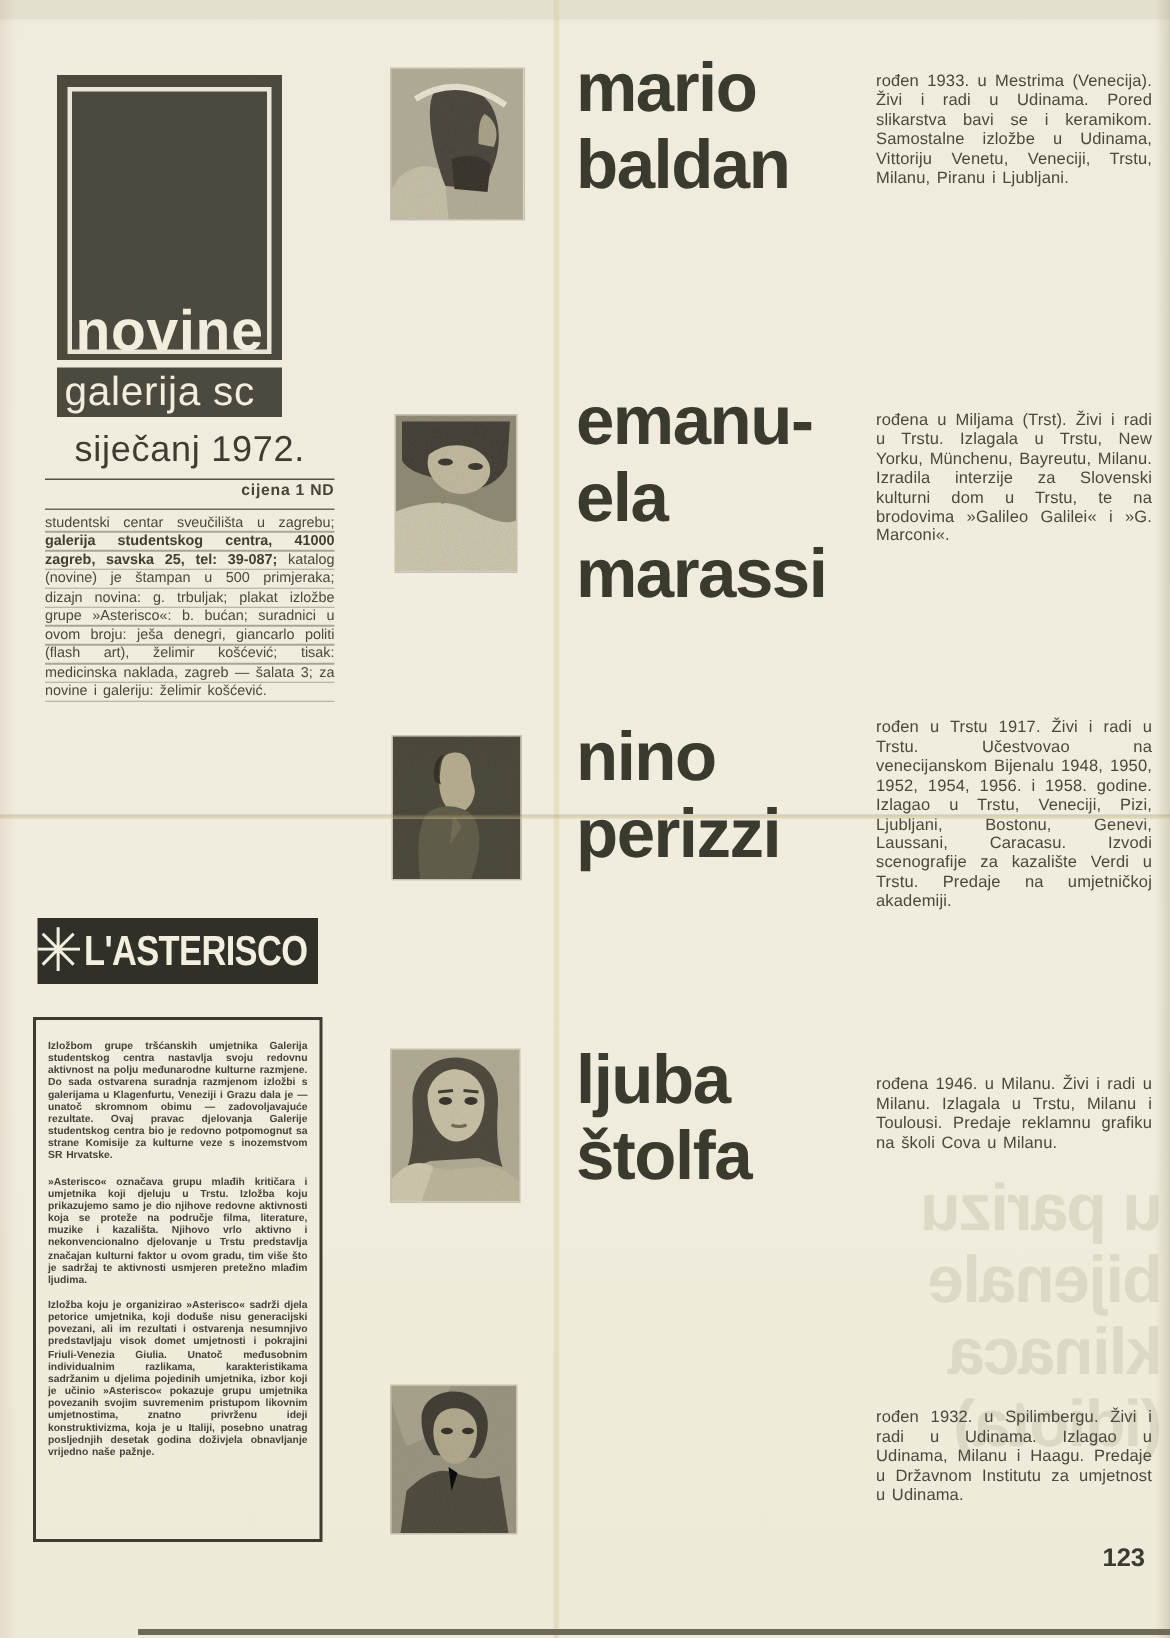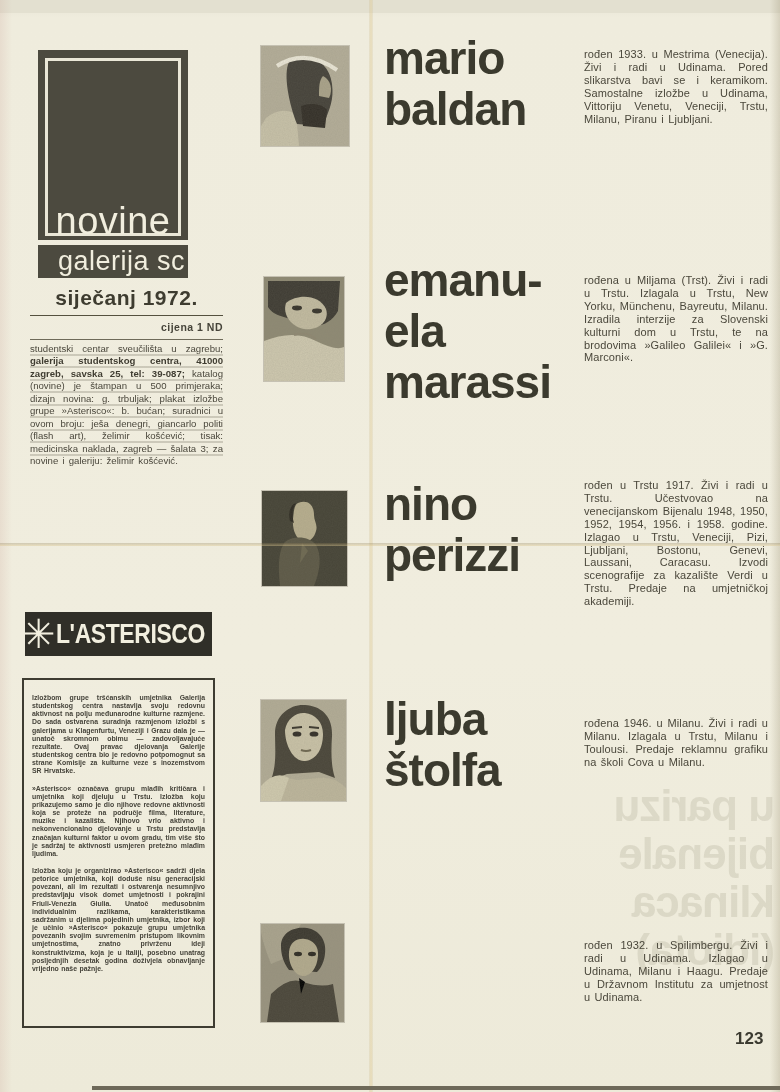--- a/index.html
+++ b/index.html
@@ -16,23 +16,23 @@
   .top-band{position:absolute;left:0;top:0;width:780px;height:13px;background:#e3e0d0;}
   .left-tint{position:absolute;left:0;top:0;width:12px;height:1092px;background:linear-gradient(90deg,rgba(196,150,140,.18),rgba(196,150,140,0));}
   .right-tint{position:absolute;right:0;top:0;width:10px;height:1092px;background:linear-gradient(270deg,rgba(150,140,110,.28),rgba(150,140,110,0));}
   .fold-v{position:absolute;left:369px;top:0;width:4px;height:1092px;background:linear-gradient(90deg,rgba(160,140,90,.12),rgba(226,205,150,.5),rgba(160,140,90,.10));z-index:6;}
   .crease-h{position:absolute;left:0;top:543px;width:780px;height:3px;background:linear-gradient(180deg,rgba(120,105,70,.28),rgba(226,205,150,.45));z-index:6;}
   .bottom-edge{position:absolute;left:92px;top:1086px;width:688px;height:4px;background:#6e6959;z-index:6;}
 
   
   .logo-box{position:absolute;left:38px;top:50px;width:150px;height:190px;background:#4c4a3f;}
   .logo-frame{position:absolute;left:7px;top:8px;right:7px;bottom:4px;border:3px solid #eae7d7;}
-  .logo-title{position:absolute;left:0;bottom:0;width:100%;text-align:center;color:#f1eede;font-size:38px;font-weight:400;letter-spacing:.5px;line-height:1;}
-  .logo-band{position:absolute;left:38px;top:245px;width:150px;height:33px;background:#4c4a3f;color:#f1eede;font-size:27px;line-height:33px;padding-left:20px;box-sizing:border-box;letter-spacing:.5px;}
-  .issue-date{position:absolute;left:30px;top:286px;width:193px;text-align:center;font-size:21px;letter-spacing:.5px;color:#3e3c30;padding-bottom:5px;border-bottom:1.5px solid #55513f;font-weight:bold;}
+  .logo-title{position:absolute;left:0;bottom:0;width:100%;text-align:center;color:#f1eede;font-size:38px;font-weight:700;letter-spacing:.5px;line-height:1;}
+  .logo-band{position:absolute;left:38px;top:245px;width:150px;height:33px;background:#4c4a3f;color:#f1eede;font-size:27px;line-height:33px;padding-left:5px;box-sizing:border-box;letter-spacing:.5px;}
+  .issue-date{position:absolute;left:30px;top:286px;width:193px;text-align:center;font-size:24px;letter-spacing:.5px;color:#3e3c30;padding-bottom:5px;border-bottom:1.5px solid #55513f;}
   .price{position:absolute;left:30px;top:321px;width:193px;text-align:right;font-weight:bold;font-size:10.5px;letter-spacing:.5px;color:#46443a;}
 
   
   .colophon{
     position:absolute;left:30px;top:339px;width:193px;
     font-size:9.6px;line-height:12.55px;text-align:justify;color:#4a473c;
     border-top:1px solid #6e6a59;padding-top:2.5px;word-spacing:1.5px;
     background-image:repeating-linear-gradient(to bottom,transparent 0,transparent 11.55px,rgba(110,106,89,.55) 11.55px,rgba(110,106,89,.55) 12.55px);
     background-position:0 2.5px;
   }

